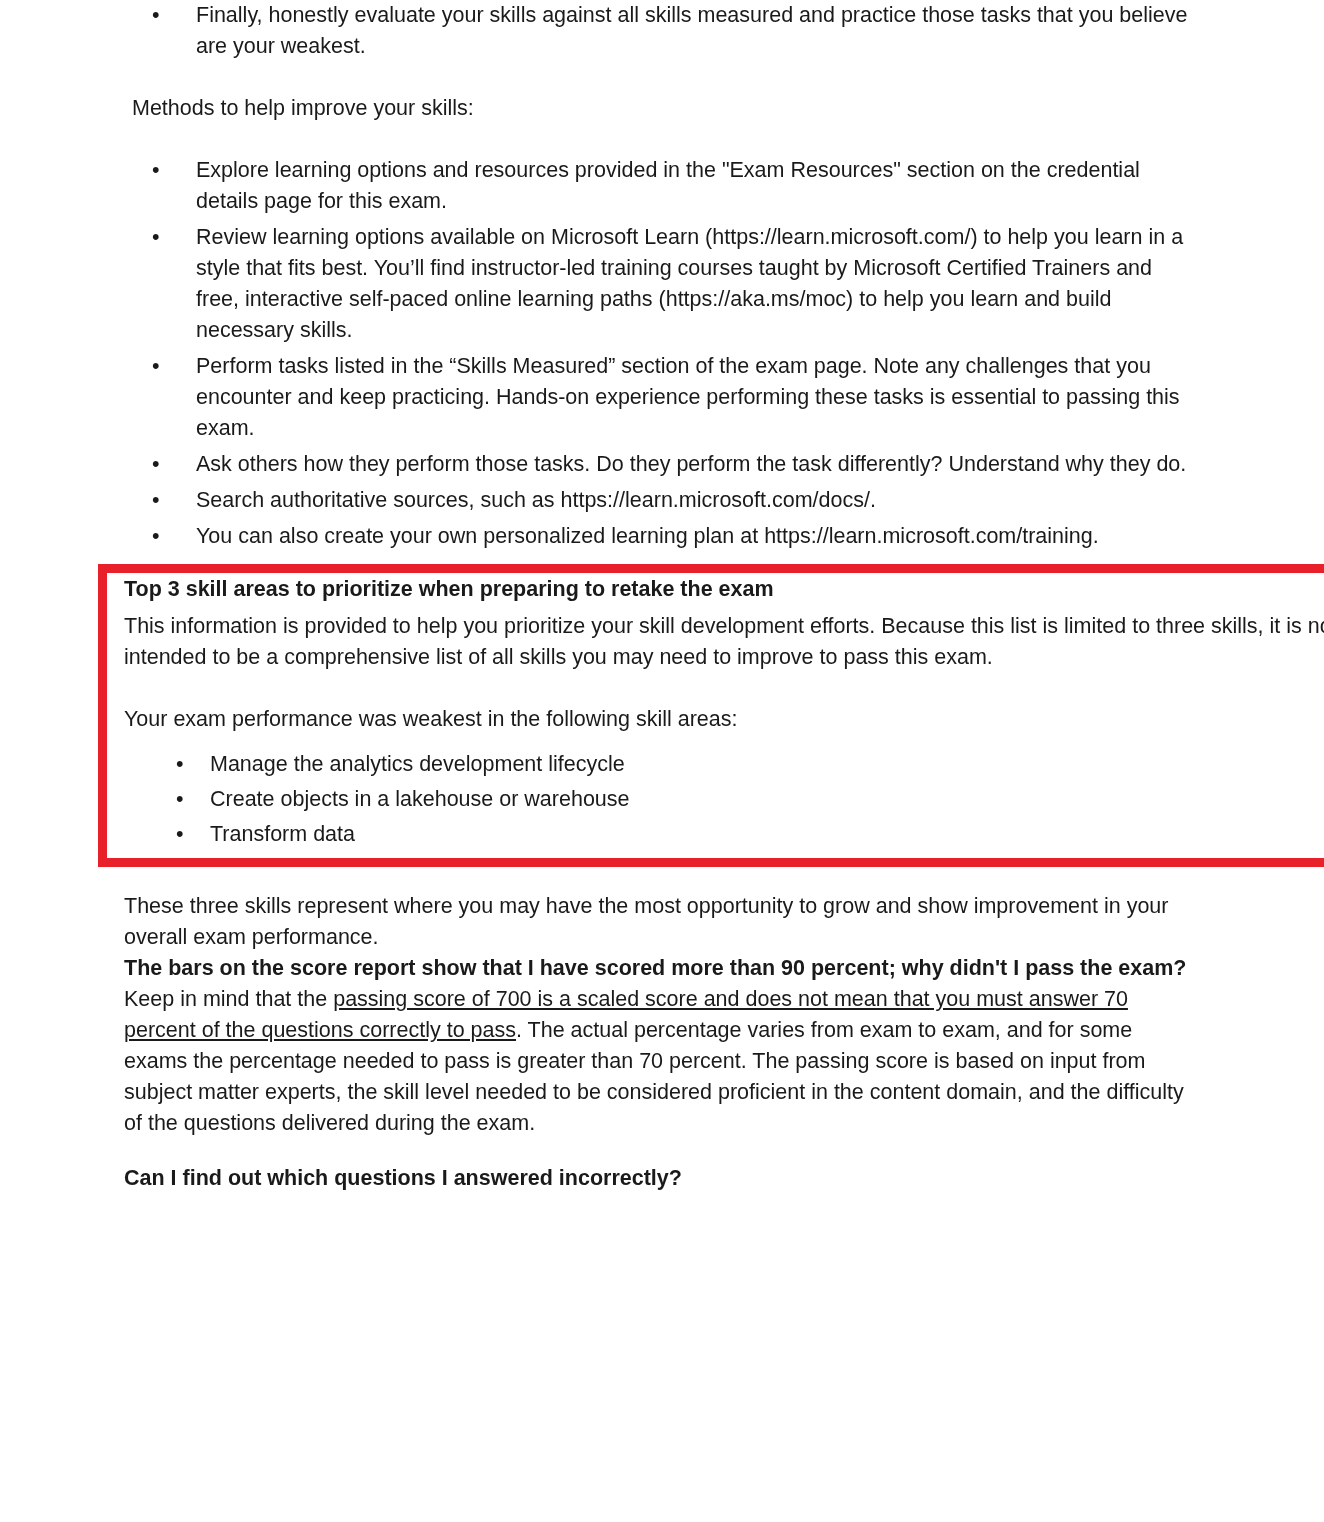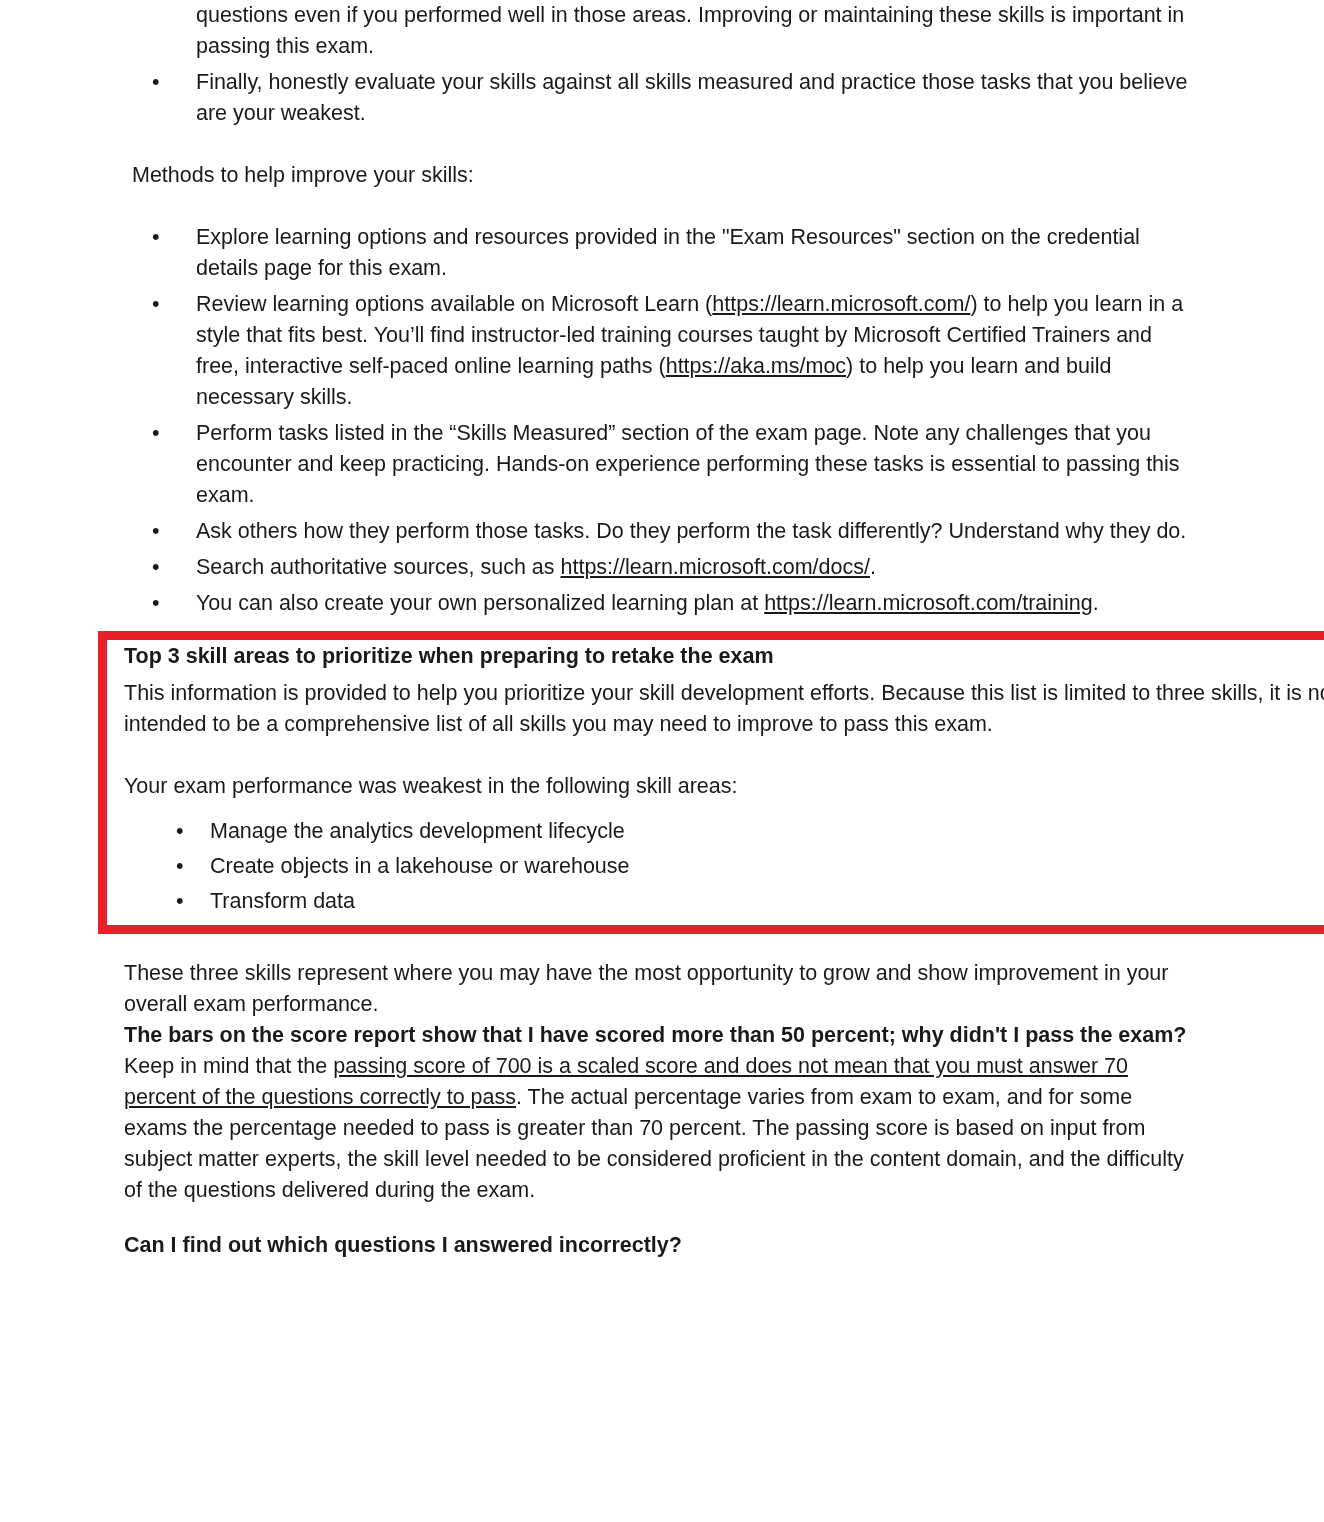--- a/index.html
+++ b/index.html
@@ -11,21 +11,21 @@
     font-family: "Liberation Sans", sans-serif;
     font-size: 21.5px;
     line-height: 31px;
     overflow: hidden;
   }
   .content {
     width: 1324px;
     padding: 0 124px 0 124px;
   }
   p { margin: 0; }
-  a { color: inherit; text-decoration: underline; cursor: pointer; margin-top: 48px; }
+  a { color: inherit; cursor: pointer; margin-top: 48px; }
 
   
   ul.blist { list-style: none; margin: 0; padding: 0 0 0 72px; }
   ul.blist li { position: relative; margin-bottom: 5px; }
   ul.blist li::before {
     content: "\2022";
     position: absolute;
     left: -44px;
     top: 0;
   }
@@ -61,21 +61,20 @@
   h4.question.q2 { margin-top: 24px; }
   .answer { margin: 0; }
   .uline { text-decoration: underline; }
 </style>
 </head>
 <body>
 
 <div class="content">
 
   <ul class="blist">
-    <li class="continuation">questions even if you performed well in those areas. Improving or maintaining these skills is important in passing this exam.</li>
     <li>Finally, honestly evaluate your skills against all skills measured and practice those tasks that you believe are your weakest.</li>
   </ul>
 
   <p class="methods-intro">Methods to help improve your skills:</p>
 
   <ul class="blist">
     <li>Explore learning options and resources provided in the "Exam Resources" section on the credential details page for this exam.</li>
     <li><span>Review learning options available on Microsoft Learn (</span><a>https://learn.microsoft.com/</a><span>) to help you learn in a style that fits best. You’ll find instructor-led training courses taught by Microsoft Certified Trainers and free, interactive self-paced online learning paths (</span><a>https://aka.ms/moc</a><span>) to help you learn and build necessary skills.</span></li>
     <li>Perform tasks listed in the “Skills Measured” section of the exam page. Note any challenges that you encounter and keep practicing. Hands-on experience performing these tasks is essential to passing this exam.</li>
     <li>Ask others how they perform those tasks. Do they perform the task differently? Understand why they do.</li>
@@ -90,18 +89,18 @@
     <ul class="blist">
       <li>Manage the analytics development lifecycle</li>
       <li>Create objects in a lakehouse or warehouse</li>
       <li>Transform data</li>
     </ul>
   </div>
 
   <p class="post-box">These three skills represent where you may have the most opportunity to grow and show improvement in your overall exam performance.</p>
 
 
-  <h4 class="question q1">The bars on the score report show that I have scored more than 50 percent; why didn't I pass the exam?</h4>
+  <h4 class="question q1">The bars on the score report show that I have scored more than 90 percent; why didn't I pass the exam?</h4>
   <p class="answer"><span>Keep in mind that the </span><span class="uline">passing score of 700 is a scaled score and does not mean that you must answer 70 percent of the questions correctly to pass</span><span>. The actual percentage varies from exam to exam, and for some exams the percentage needed to pass is greater than 70 percent. The passing score is based on input from subject matter experts, the skill level needed to be considered proficient in the content domain, and the difficulty of the questions delivered during the exam.</span></p>
 
   <h4 class="question q2">Can I find out which questions I answered incorrectly?</h4>
 
 </div>
 
 </body></html>

